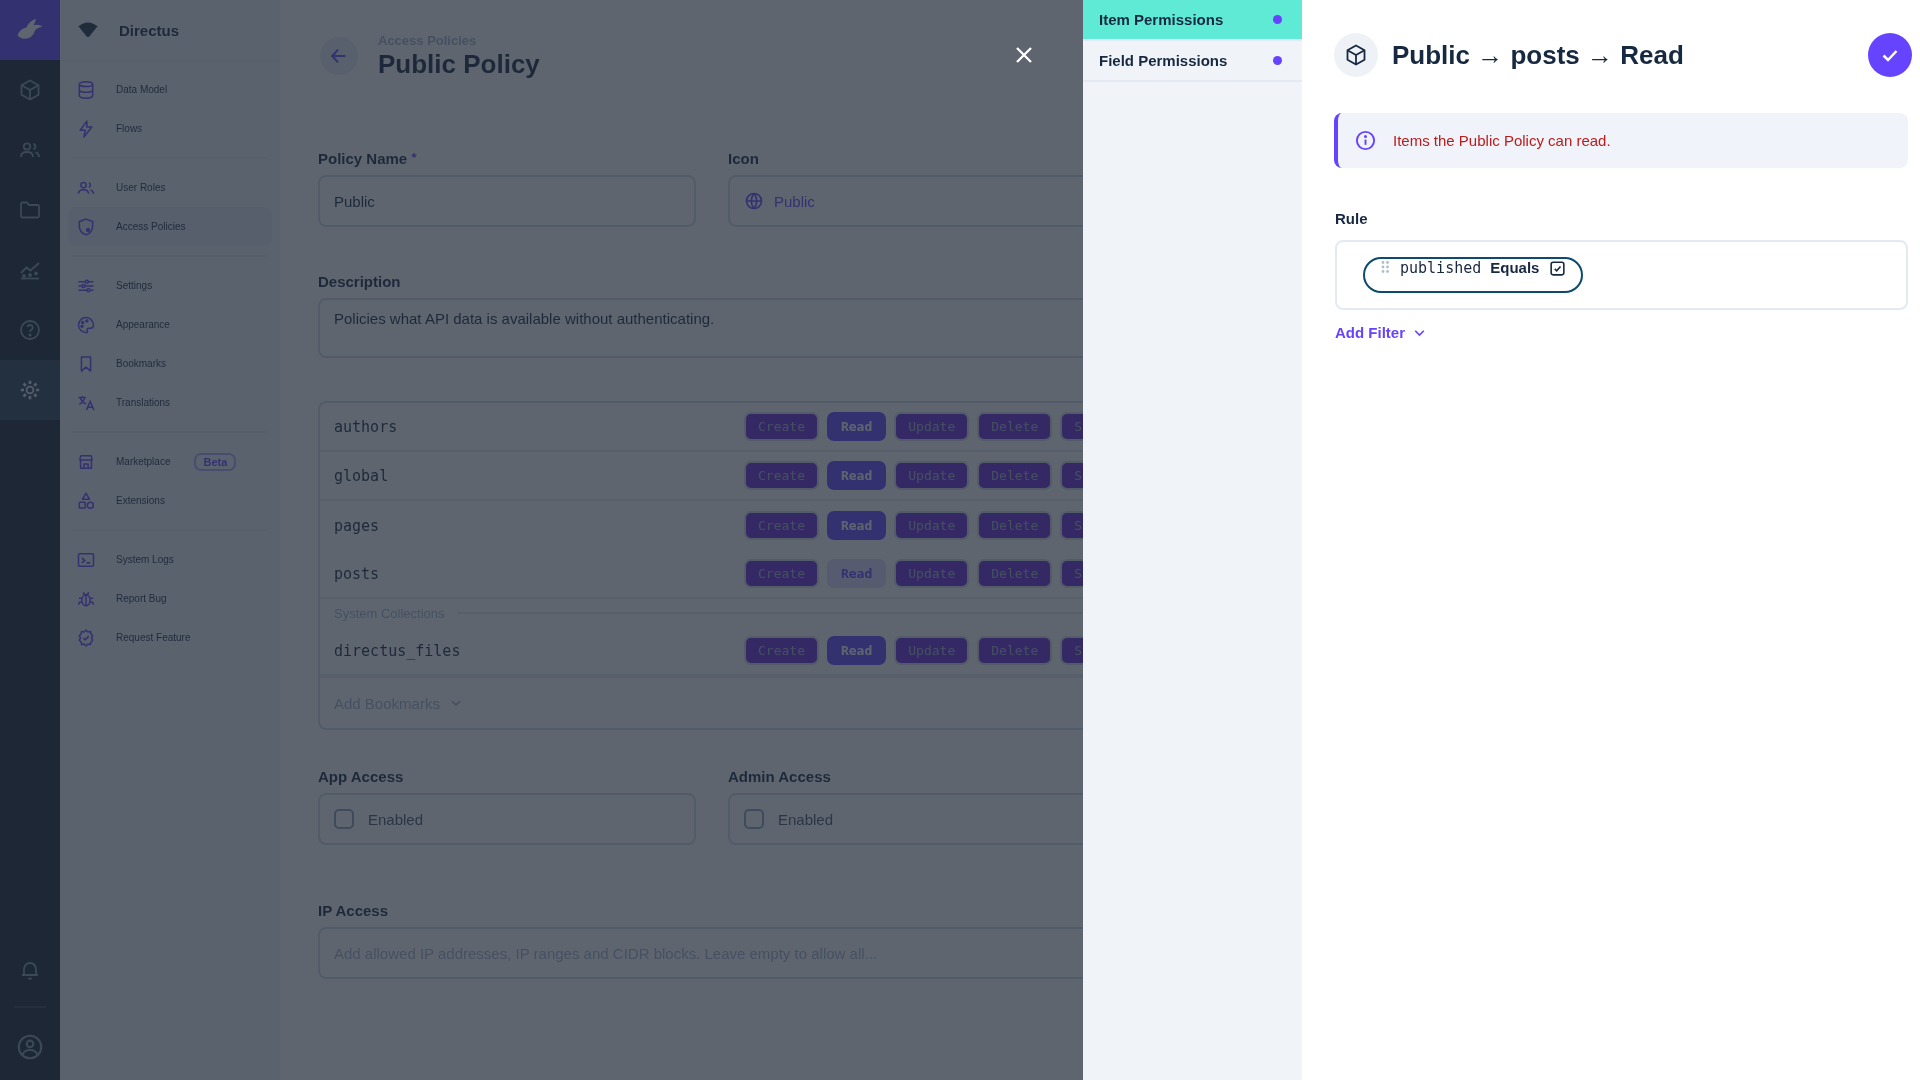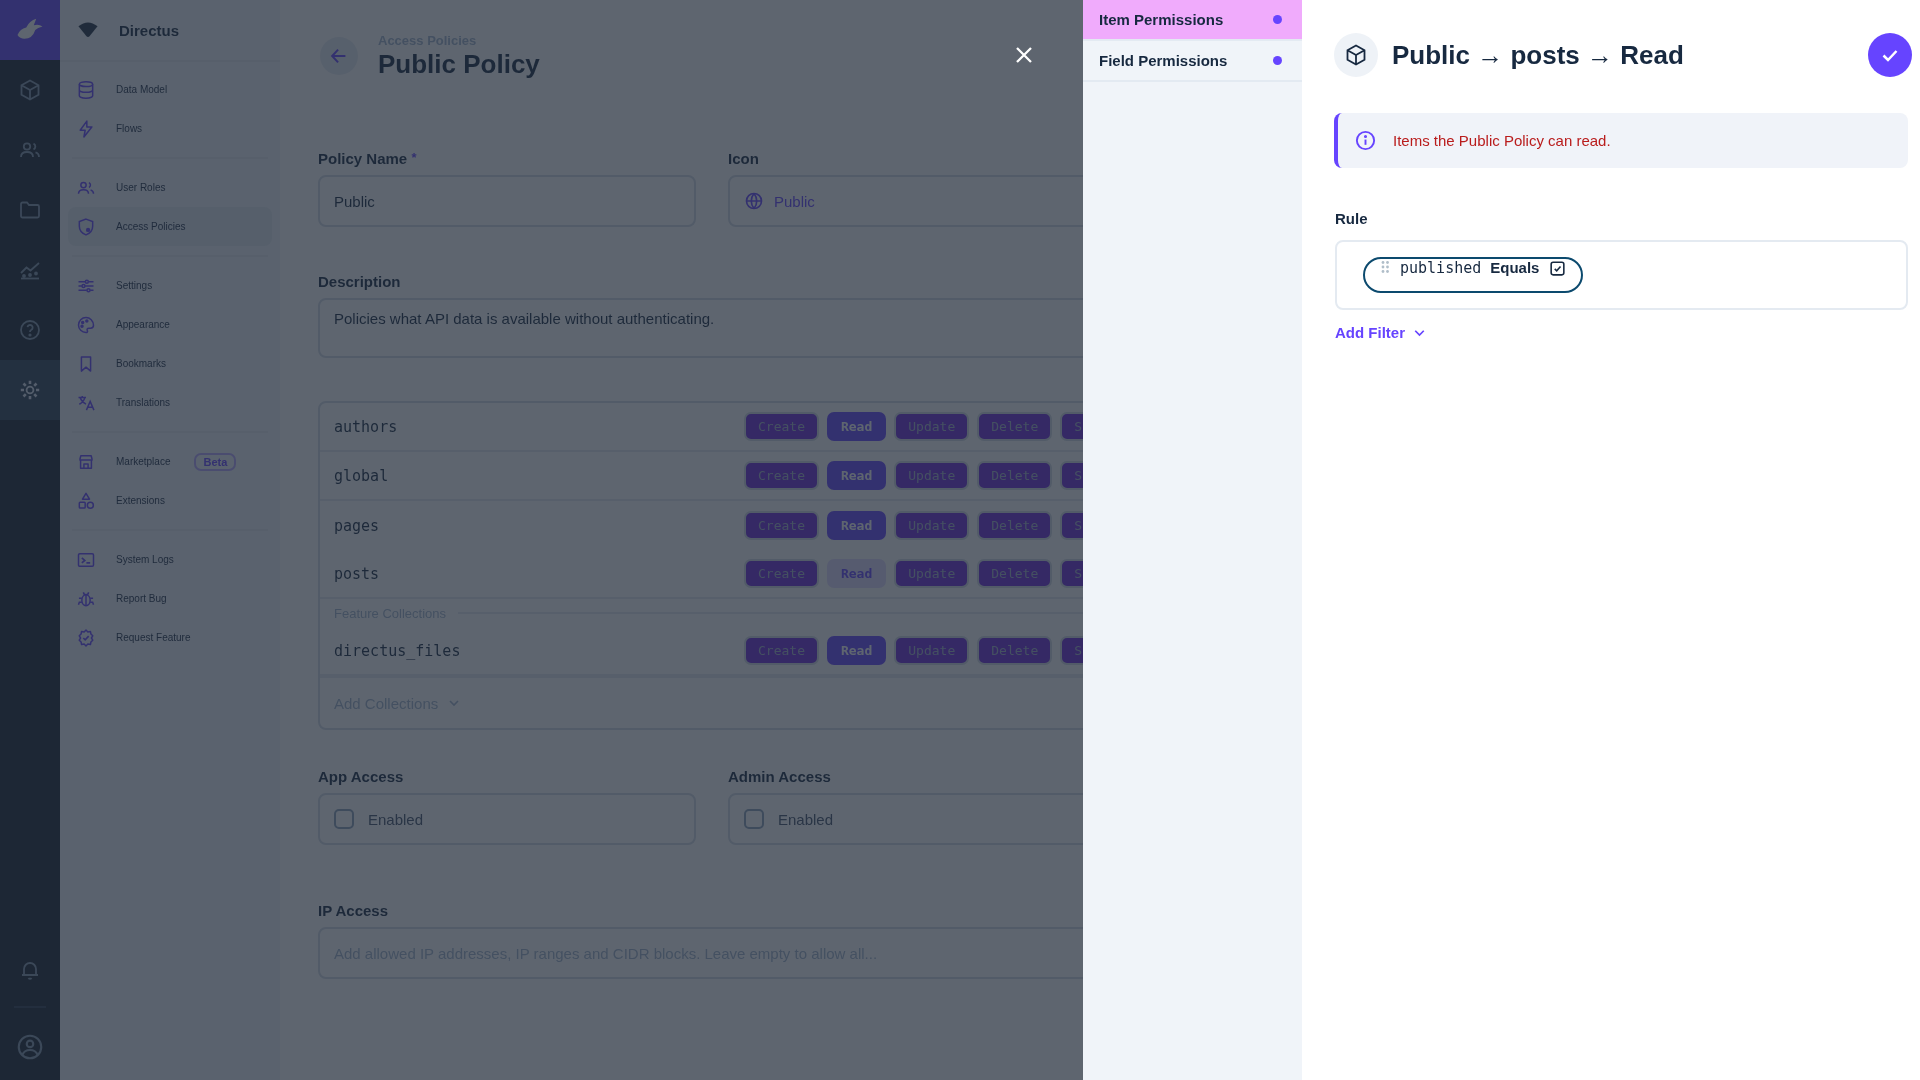--- a/index.html
+++ b/index.html
@@ -94,21 +94,21 @@
   .close-x { position:absolute; left:1002px; top:33px; width:44px; height:44px;
     z-index:70; display:flex; align-items:center; justify-content:center;
     color:#ffffff; cursor:pointer; }
 
   
   .drawer { position:absolute; left:1083px; top:0; width:837px; height:1080px;
     z-index:60; display:flex; }
   .drawer-nav { width:219px; background:#f0f4f9; height:1080px; flex:0 0 auto; }
   .dn-item { height:41px; display:flex; align-items:center; justify-content:space-between;
     padding:0 20px 0 16px; border-bottom:2px solid #e3eaf2; cursor:pointer; }
-  .dn-item.active { background:#f0abfc; }
+  .dn-item.active { background:#5eead4; }
   .dn-label { font-size:15px; font-weight:600; color:#172940; }
   .dn-dot { width:9px; height:9px; border-radius:50%; background:#6644ff; }
   .drawer-content { flex:1; background:#fff; position:relative; height:1080px; }
   .dc-header { position:absolute; left:32px; top:33px; right:64px; display:flex;
     align-items:center; gap:14px; }
   .dc-icon-circle { width:44px; height:44px; border-radius:50%; background:#eef2f7;
     display:flex; align-items:center; justify-content:center; color:#172940; flex:0 0 auto; }
   .dc-title { font-size:26px; font-weight:700; color:#172940; white-space:nowrap; }
   .save-btn { position:absolute; right:8px; top:33px; width:44px; height:44px;
     border-radius:50%; background:#6644ff; display:flex; align-items:center;
@@ -395,37 +395,37 @@
     <span class="actions">
                   <span class="act-btn ">Create</span>
                   <span class="act-btn custom">Read</span>
                   <span class="act-btn ">Update</span>
                   <span class="act-btn ">Delete</span>
                   <span class="act-btn ">Share</span>
                 </span>
               </div>
             </div>
           <div class="sys-row">
-            <span class="sys-label">Feature Collections</span>
+            <span class="sys-label">System Collections</span>
             <span class="sys-line"></span>
           </div>
           <div id="perm-sys-rows">
               <div class="pt-row">
                 <span class="coll-name">directus_files</span>
     <span class="actions">
                   <span class="act-btn ">Create</span>
                   <span class="act-btn full">Read</span>
                   <span class="act-btn ">Update</span>
                   <span class="act-btn ">Delete</span>
                   <span class="act-btn ">Share</span>
                 </span>
               </div>
             </div>
           <div class="add-coll">
-            <span>Add Collections</span>
+            <span>Add Bookmarks</span>
             <svg width="16" height="16" viewBox="0 0 24 24" fill="none" stroke="currentColor" stroke-width="2.4">
                 <path d="M6 9 L12 15 L18 9"></path>
               </svg>
           </div>
         </div>
       </div>
 
       <div class="access-row">
         <div class="col">
           <div class="field-label">App Access</div>

